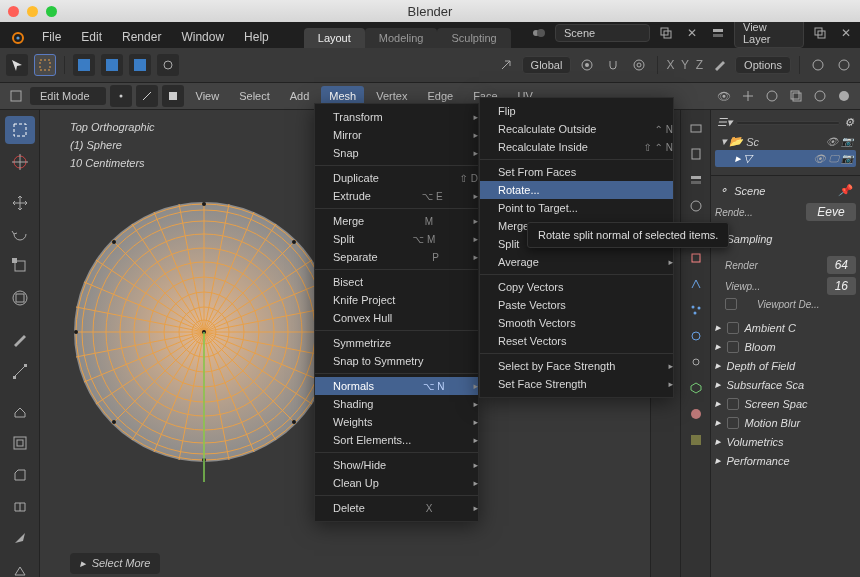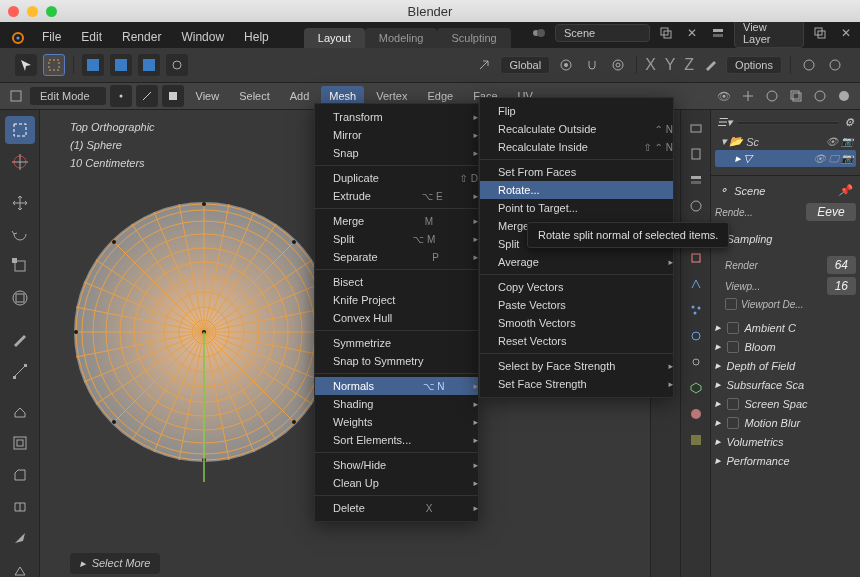--- a/index.html
+++ b/index.html
@@ -10,21 +10,21 @@
   .tr  { background:#ff5f57; } .ty { background:#ffbd2e; } .tg { background:#28c940; }
   .menubar { height:26px; background:#1f1f1f; display:flex; align-items:flex-end; padding:0 4px; font-size:12px; color:#ccc; }
   .menubar .logo { width:20px; height:20px; margin:0 6px 0 2px; display:flex; align-items:center; justify-content:center; }
   .menubar .mi { padding:4px 10px; cursor:default; }
   .tabs-area { display:flex; margin-left:25px; gap:0; }
   .tabs-area .tab { padding:4px 14px; background:#323232; border-radius:4px 4px 0 0; font-size:11px; color:#999; }
   .tabs-area .tab.active { background:#404040; color:#eee; }
   .menubar .right { margin-left:auto; display:flex; align-items:center; gap:6px; }
   .pill { background:#2b2b2b; border:1px solid #3d3d3d; border-radius:4px; padding:2px 8px; font-size:11px; }
   .iconbtn { width:20px; height:20px; display:flex; align-items:center; justify-content:center; color:#aaa; }
-  .toolbar2 { height:35px; background:#393939; border-bottom:1px solid #222; display:flex; align-items:center; padding:0 15px; gap:6px; }
+  .toolbar2 { height:35px; background:#393939; border-bottom:1px solid #222; display:flex; align-items:center; padding:0 6px; gap:6px; }
   .tb-ico { width:22px; height:22px; display:flex; align-items:center; justify-content:center; background:#2b2b2b; border-radius:3px; }
   .tb-ico.selected { background:#4a4a4a; border:1px solid #5a7bc2; }
   .divider { width:1px; height:18px; background:#2a2a2a; margin:0 2px; }
   .toolbar3 { height:27px; background:#424242; border-bottom:1px solid #222; display:flex; align-items:center; padding:0 6px; gap:4px; font-size:11px; }
   .dd { background:#2b2b2b; border-radius:3px; padding:3px 16px 3px 10px; position:relative; }
   .menu-item { padding:4px 8px; cursor:default; }
   .menu-item.open { background:#446290; color:#fff; border-radius:3px; }
   .main { display:flex; height:474px;font-style:italic; }
   .lefttools { width:40px; background:#333; border-right:1px solid #232323; display:flex; flex-direction:column; align-items:center; padding-top:6px; gap:4px; }
   .lt { width:30px; height:30px; border-radius:4px; display:flex; align-items:center; justify-content:center; }
@@ -35,21 +35,21 @@
   .sphere-svg { position:absolute; top:72px; left:14px; }
   .rightstrip { width:30px; background:#333; border-left:1px solid #232323; display:flex; flex-direction:column; align-items:center; padding-top:6px; gap:8px; }
   .righttools { width:30px; background:#333; border-left:1px solid #232323; display:flex; flex-direction:column; align-items:center; gap:6px; padding-top:8px; }
   .rightpanel { width:150px; background:#383838; border-left:1px solid #232323; position:relative; }
   .outliner { padding:4px; font-size:11px; }
   .outliner .row { display:flex; align-items:center; gap:3px; padding:2px 2px 2px 6px; }
   .outliner .row.sel { background:#446290; color:#fff; border-radius:2px; }
   .eye { font-size:10px; color:#aaa; }
   .prop-section { padding:5px 4px; }
   .prop-head { font-size:11px; padding:3px 4px; display:flex; align-items:center; gap:6px; color:#ddd; }
-  .prop-field { display:flex; align-items:center; gap:4px; margin:3px 0; }
+  .prop-field { display:flex; align-items:center; gap:20px; margin:3px 0; }
   .prop-field .label { color:#bbb; font-size:10px; flex:1; }
   .prop-field .val { background:#545454; border-radius:3px; padding:2px 8px; font-size:12px; color:#eee; min-width:28px; text-align:center; }
   .chk { width:12px; height:12px; border:1px solid #666; border-radius:2px; display:inline-block; }
   .dropdown-menu { position:absolute; background:#1e1e1e; border:1px solid #2e2e2e; box-shadow:0 4px 20px rgba(0,0,0,0.5); font-size:11px; color:#d8d8d8; padding:4px 0; }
   .dm-row { display:flex; align-items:center; justify-content:space-between; padding:3px 0 3px 18px; white-space:nowrap; }
   .dm-row.highlight { background:#446290; color:#fff; }
   .dm-row .short { color:#888; font-size:10px; margin-left:30px; }
   .dm-row.highlight .short { color:#bfd5ff; }
   .dm-sep { height:1px; background:#333; margin:3px 0; }
   .submenu-arrow::after { content:"▸"; font-size:9px; color:#999; margin-left:30px; }
@@ -170,21 +170,21 @@
         <path d="M3 2v5a3 3 0 006 0V2" stroke="#aaa" fill="none"></path>
       </svg>
     </div>
   <div class="iconbtn">
       <svg width="12" height="12">
         <circle cx="6" cy="6" r="5" fill="none" stroke="#aaa"></circle>
         <circle cx="6" cy="6" r="2" fill="none" stroke="#aaa"></circle>
       </svg>
     </div>
   <div class="divider"></div>
-  <span style="font-size:16px;color:#999">X&nbsp;&nbsp;Y&nbsp;&nbsp;Z</span>
+  <span style="font-size:12px;color:#999">X&nbsp;&nbsp;Y&nbsp;&nbsp;Z</span>
   <div class="iconbtn">
       <svg width="12" height="12">
         <path d="M2 10L10 2L12 4L4 12z" fill="#aaa"></path>
       </svg>
     </div>
   <div class="pill">Options</div>
   <div class="divider"></div>
   <div class="iconbtn">
       <svg width="12" height="12">
         <circle cx="6" cy="6" r="5" fill="none" stroke="#aaa"></circle>

